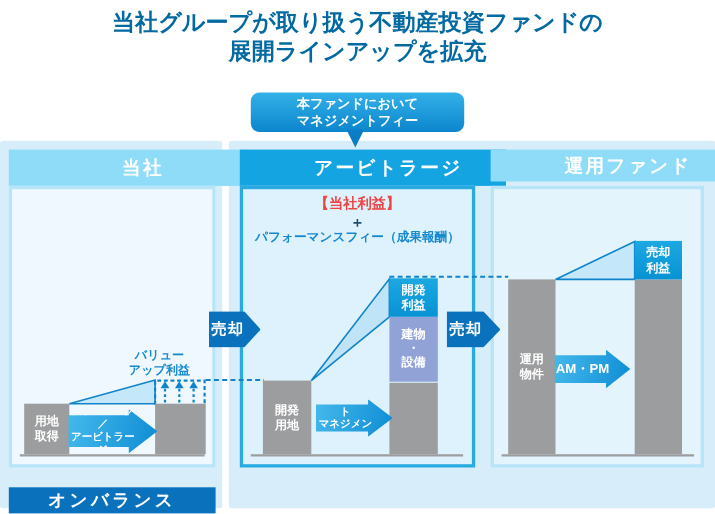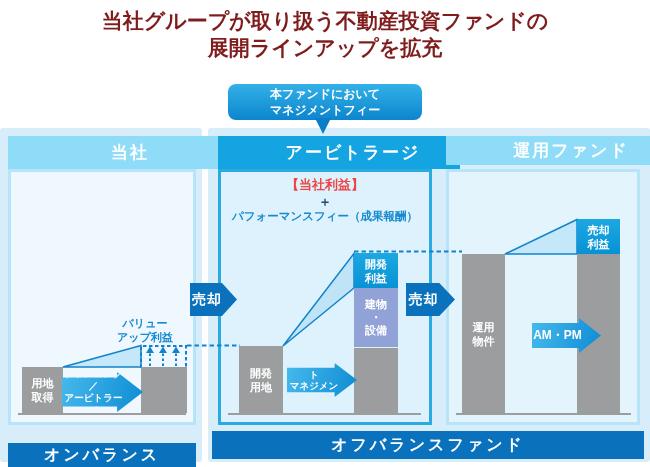--- a/index.html
+++ b/index.html
@@ -1,20 +1,20 @@
 <!DOCTYPE html>
 <html><head>
 <meta charset="utf-8">
 <style>
   html,body{margin:0;padding:0;background:#fff;}
   .stage{position:relative;width:650px;height:467px;background:#fff;overflow:hidden;
          font-family:"Liberation Sans","DejaVu Sans",sans-serif;}
   .abs{position:absolute;}
   
-  .title{left:0;top:7px;width:650px;text-align:center;color:#7f1d1d;font-weight:bold;
+  .title{left:0;top:7px;width:650px;text-align:center;color:#0369a1;font-weight:bold;
          font-size:21px;line-height:27px;}
   
   .callout{left:228px;top:84px;width:194px;height:36px;border-radius:8px;z-index:8;
            background:linear-gradient(180deg,#33b1e8 0%,#0c85cd 100%);
            color:#fff;font-weight:bold;font-size:12px;line-height:16px;text-align:center;
            display:flex;align-items:center;justify-content:center;white-space:pre-line;}
   .callout-tail{left:315px;top:118px;width:0;height:0;z-index:8;
            border-left:8px solid transparent;border-right:8px solid transparent;
            border-top:16px solid #0b7cc6;}
   
@@ -61,21 +61,21 @@
   
   .valueup{left:104px;top:317px;width:82px;text-align:center;color:#1789cf;font-weight:bold;
            font-size:11px;line-height:13.5px;white-space:pre-line;z-index:5;}
   
   .parrow{z-index:5;color:#fff;font-weight:bold;text-align:center;white-space:pre-line;
           background:linear-gradient(105deg,#45b9ec 0%,#0e8cd4 100%);
           clip-path:polygon(0 14%,68% 14%,68% 0,100% 50%,68% 100%,68% 86%,0 86%);
           display:flex;align-items:center;justify-content:center;}
   .parrow-plan{left:62px;top:372px;width:81px;height:40px;font-size:9.5px;line-height:12px;padding-right:18px;box-sizing:border-box;}
   .parrow-proj{left:287px;top:363px;width:70px;height:34px;font-size:9.5px;line-height:11.5px;padding-right:16px;box-sizing:border-box;}
-  .parrow-ampm{left:532px;top:318px;width:69px;height:35px;font-size:12px;padding-right:18px;box-sizing:border-box;}
+  .parrow-ampm{left:504px;top:318px;width:69px;height:35px;font-size:12px;padding-right:18px;box-sizing:border-box;}
   
   .sarrow{z-index:6;background:#0a72bd;color:#fff;font-weight:bold;font-size:14px;letter-spacing:1px;
           clip-path:polygon(0 0,68% 0,100% 50%,68% 100%,0 100%);
           display:flex;align-items:center;justify-content:center;}
   .sarrow-left{left:190px;top:283px;width:47px;height:33px;padding-right:13px;box-sizing:border-box;}
   .sarrow-right{left:406px;top:283px;width:49px;height:33px;padding-right:14px;box-sizing:border-box;}
   
   .overlay{left:0;top:0;width:650px;height:467px;z-index:3;pointer-events:none;}
 </style>
 </head>
@@ -158,15 +158,14 @@
 物件</div>
   <div class="abs blk gray blk-gray3"></div>
   <div class="abs blk blk-opprofit">売却
 利益</div>
   <div class="abs parrow parrow-ampm">AM・PM</div>
 
   <div class="abs sarrow sarrow-left">売却</div>
   <div class="abs sarrow sarrow-right">売却</div>
 
   <div class="abs footer foot-on">オンバランス</div>
-  <div class="abs footer foot-off">オフバランスファンド</div>
 
 </div>
 
 </body></html>

